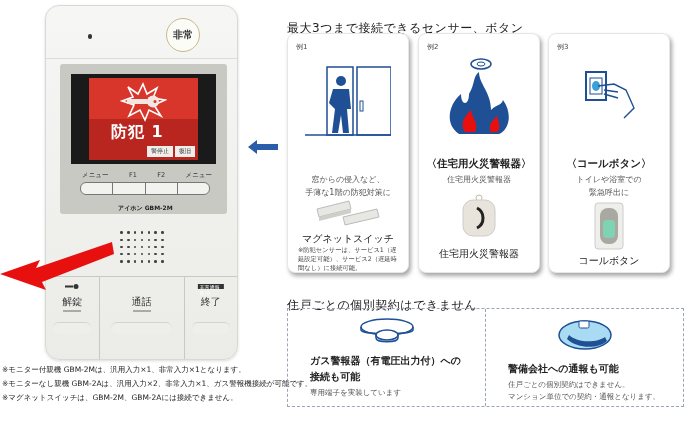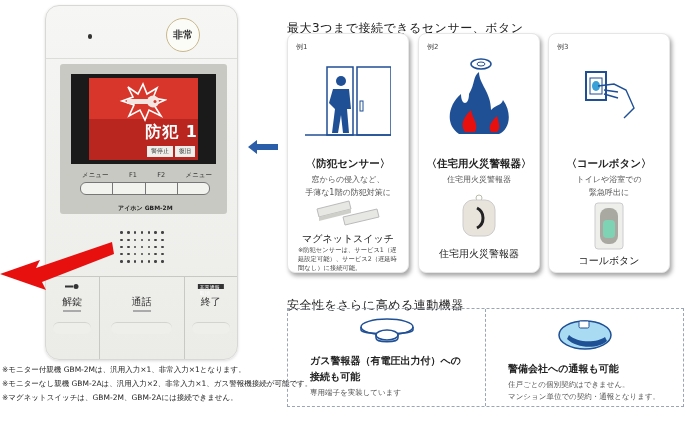--- a/index.html
+++ b/index.html
@@ -28,21 +28,21 @@
   .screen {
     position: absolute; left: 11px; top: 10px; width: 145px; height: 90px;
     background: #1a1a1a;
   }
   .screen-inner {
     position: absolute; left: 18px; top: 4px; width: 109px; height: 82px;
     background: linear-gradient(#d8362b 0%, #d8362b 50%, #b8261f 50%, #b8261f 100%);
   }
   .alarm-icon { position: absolute; left: 30px; top: 4px; width: 48px; height: 40px; }
   .screen-title {
-    position: absolute; left: 0; right: 0; top: 44px; text-align: right;
+    position: absolute; left: 0; right: 0; top: 44px; text-align: left;
     color: #fff; font-weight: bold; font-size: 16px; letter-spacing: 1px; padding-left: 22px;
   }
   .screen-softkeys { position: absolute; right: 3px; bottom: 3px; display: flex; gap: 2px; }
   .softkey { background: #f0eeea; color: #333; font-size: 6px; padding: 1px 4px; }
   .fn-labels {
     position: absolute; left: 22px; top: 107px; width: 130px;
     display: flex; justify-content: space-between; font-size: 6.5px; color: #333;
   }
   .fn-buttons {
     position: absolute; left: 20px; top: 118px; width: 130px; height: 13px;
@@ -226,21 +226,20 @@
   <div class="card-illus">
     <svg width="86" height="80" viewBox="0 0 86 80">
       <rect x="22" y="8" width="26" height="68" fill="none" stroke="#1f4f95" stroke-width="1.5"></rect>
       <rect x="52" y="8" width="34" height="68" fill="none" stroke="#1f4f95" stroke-width="1.5"></rect>
       <rect x="55" y="42" width="3" height="10" fill="#fff" stroke="#1f4f95"></rect>
       <line x1="0" y1="76" x2="86" y2="76" stroke="#1f4f95" stroke-width="1.5"></line>
       <circle cx="36" cy="22" r="5" fill="#1f4f95"></circle>
       <path d="M28 30 L44 30 L46 50 L42 50 L44 74 L38 74 L36 56 L33 74 L27 74 L30 50 L24 44 Z" fill="#1f4f95"></path>
     </svg>
   </div>
-  <div class="card-title">〈防犯センサー〉</div>
   <div class="card-desc">
     <div>窓からの侵入など、</div>
     <div>手薄な1階の防犯対策に</div>
   </div>
   <div class="card-product" style="top:165px;">
     <svg width="70" height="28" viewBox="0 0 70 28">
       <polygon points="4,10 36,2 38,10 6,18" fill="#e7e7e3" stroke="#bbb"></polygon>
       <polygon points="6,18 38,10 38,14 6,22" fill="#cfcfca"></polygon>
       <polygon points="30,18 64,10 66,18 32,26" fill="#e7e7e3" stroke="#bbb"></polygon>
     </svg>
@@ -292,21 +291,21 @@
   <div class="card-product" style="top:168px;">
     <svg width="30" height="48" viewBox="0 0 30 48">
       <rect x="1" y="1" width="28" height="46" rx="3" fill="#eeeeea" stroke="#ccc"></rect>
       <rect x="6" y="6" width="18" height="36" rx="8" fill="#a9a9a2"></rect>
       <rect x="9" y="18" width="12" height="18" rx="4" fill="#7fd3b5"></rect>
     </svg>
   </div>
   <div class="card-product-name" style="top:220px;">コールボタン</div>
 </div>
 
-<div class="section-title" style="left:287px; top:285px;">安全性をさらに高める連動機器</div>
+<div class="section-title" style="left:287px; top:285px;">住戸ごとの個別契約はできません</div>
 
 <div class="linked-box">
   <div class="linked-item">
     <div class="linked-icon">
       <svg width="56" height="30" viewBox="0 0 56 30">
         <ellipse cx="28" cy="10" rx="26" ry="8" fill="#fff" stroke="#1f4f95" stroke-width="1.5"></ellipse>
         <path d="M2 10 L2 13 C2 18 54 18 54 13 L54 10" fill="none" stroke="#1f4f95" stroke-width="1.5"></path>
         <ellipse cx="28" cy="18" rx="11" ry="5" fill="#fff" stroke="#1f4f95" stroke-width="1.5"></ellipse>
         <path d="M17 18 L17 21 C17 26 39 26 39 21 L39 18" fill="none" stroke="#1f4f95" stroke-width="1.5"></path>
       </svg>

